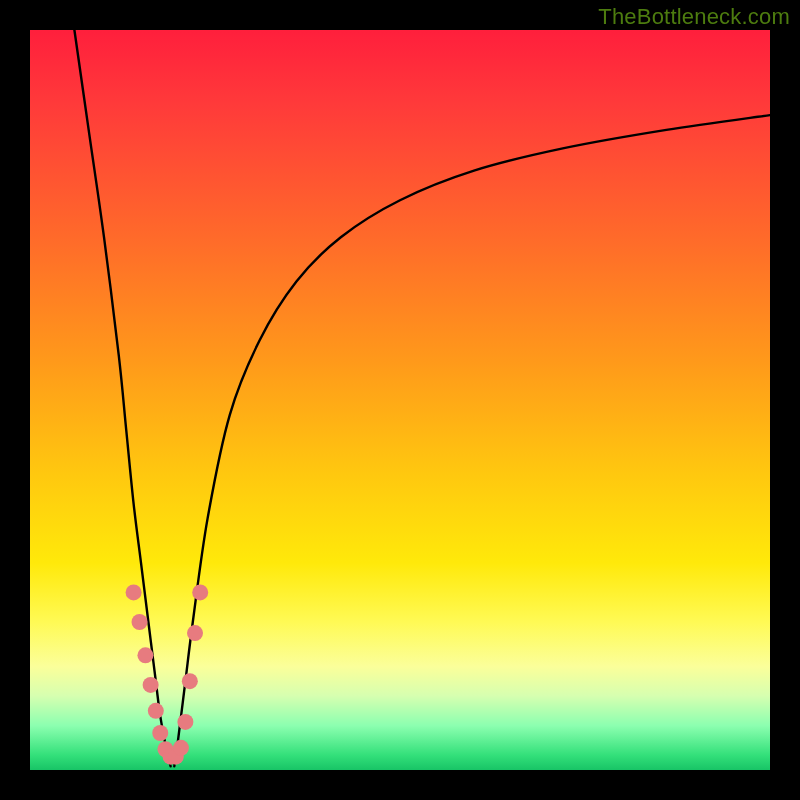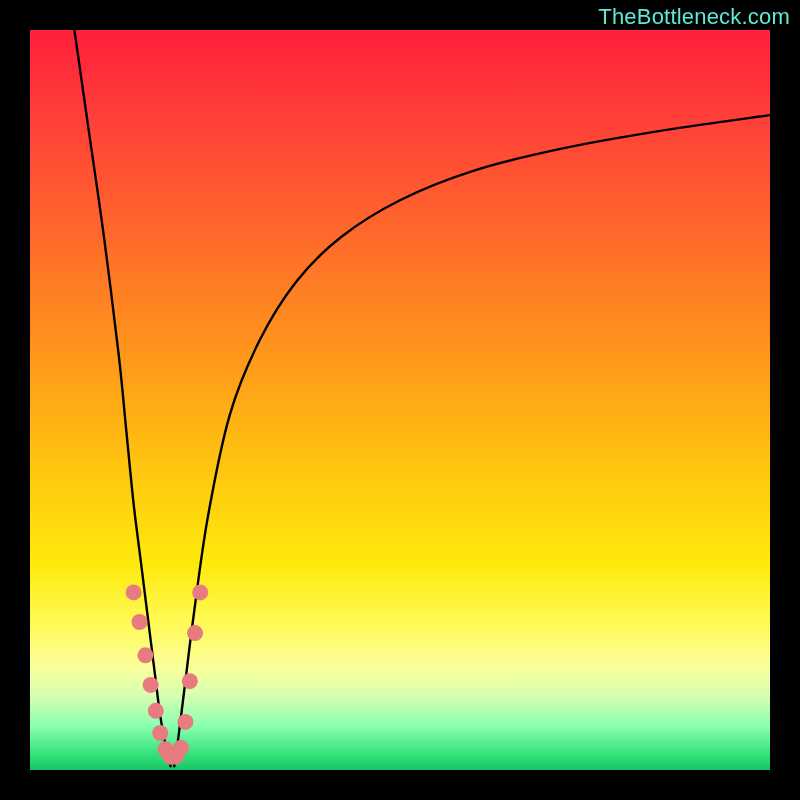--- a/index.html
+++ b/index.html
@@ -45,21 +45,21 @@
     left: 0;
     top: 0;
     width: 740px;
     height: 740px;
     overflow: visible;
   }
   .watermark {
     position: absolute;
     top: 4px;
     right: 10px;
-    color: #5eead4;
+    color: #4d7c0f;
     font-size: 22px;
     font-weight: 500;
     letter-spacing: 0.2px;
     user-select: none;
   }
 </style>
 </head>
 <body>
 
 <div class="frame">

